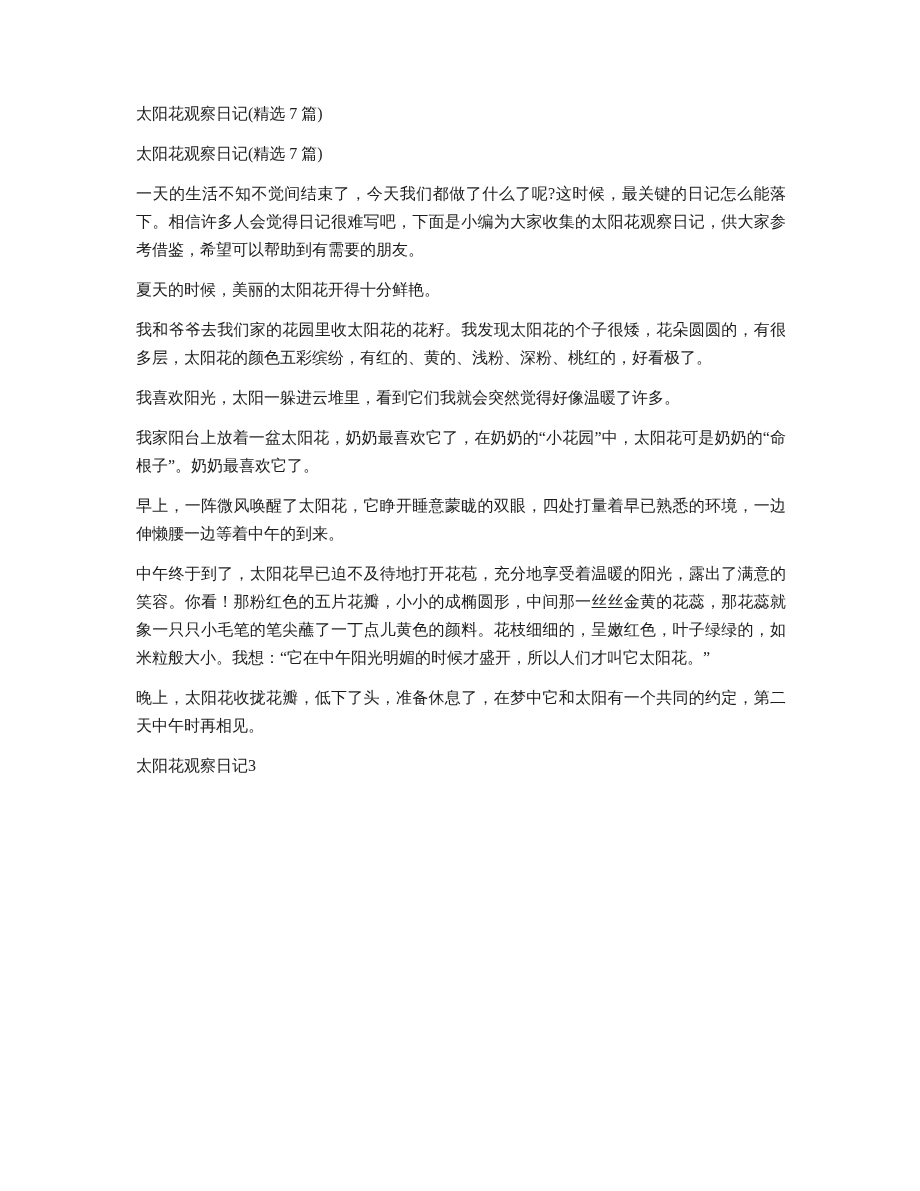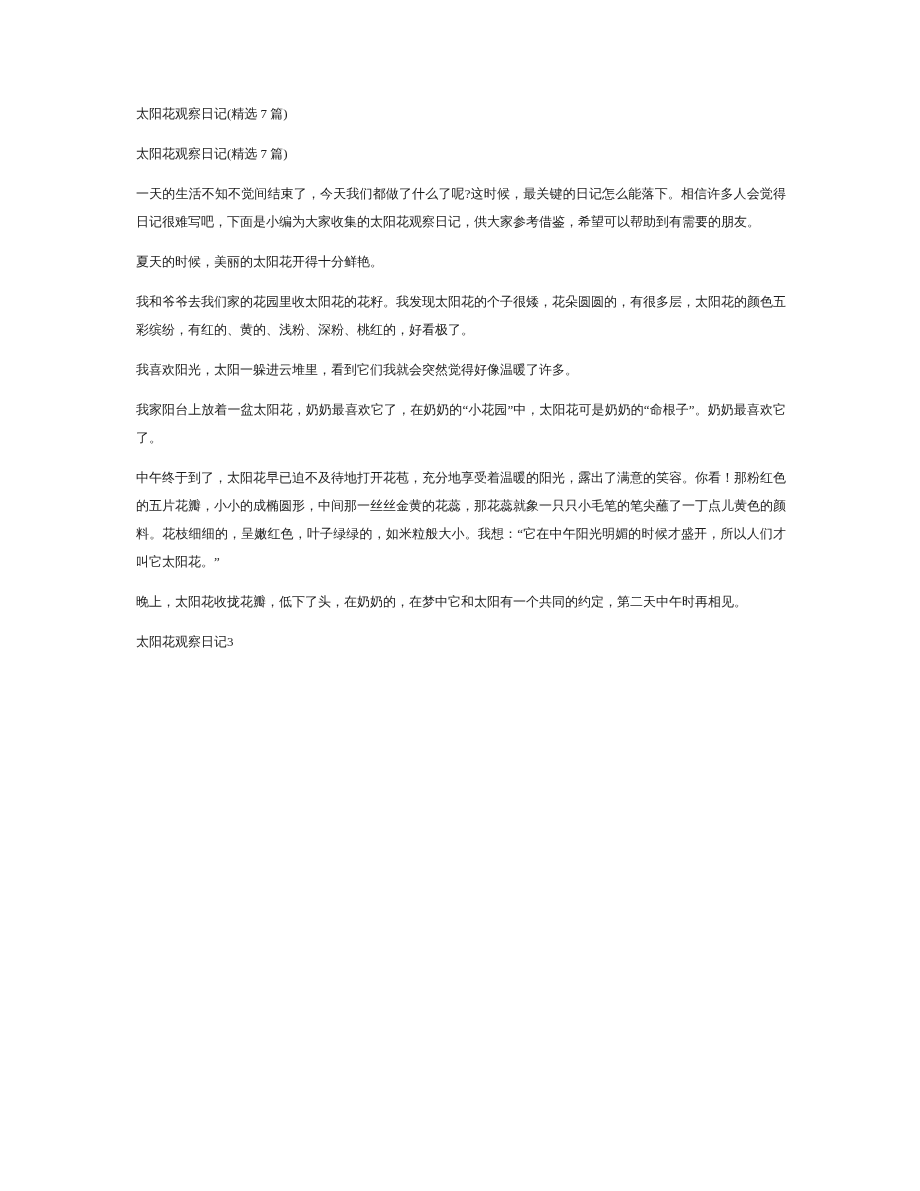--- a/index.html
+++ b/index.html
@@ -10,21 +10,21 @@
   .page {
     position: relative;
     width: 920px;
     height: 1191px;
     margin: 0 auto;
     background: #ffffff;
     box-sizing: border-box;
     padding: 100px 134px 40px 136px;
     overflow: hidden;
     font-family: "Liberation Serif", "DejaVu Serif", serif;
-    font-size: 13px;
+    font-size: 16px;
     line-height: 28px;
     color: #1c1c1c;
     text-align: justify;
     text-justify: inter-ideograph;
   }
   .page p {
     margin: 0 0 12px 0;
     word-break: break-all;
   }
   .page p.heading {
@@ -35,16 +35,17 @@
 <body>
 
 <div class="page">
   <p class="heading">太阳花观察日记(精选 7 篇)</p>
   <p class="heading">太阳花观察日记(精选 7 篇)</p>
   <p>一天的生活不知不觉间结束了，今天我们都做了什么了呢?这时候，最关键的日记怎么能落下。相信许多人会觉得日记很难写吧，下面是小编为大家收集的太阳花观察日记，供大家参考借鉴，希望可以帮助到有需要的朋友。</p>
   <p>夏天的时候，美丽的太阳花开得十分鲜艳。</p>
   <p>我和爷爷去我们家的花园里收太阳花的花籽。我发现太阳花的个子很矮，花朵圆圆的，有很多层，太阳花的颜色五彩缤纷，有红的、黄的、浅粉、深粉、桃红的，好看极了。</p>
   <p>我喜欢阳光，太阳一躲进云堆里，看到它们我就会突然觉得好像温暖了许多。</p>
   <p>我家阳台上放着一盆太阳花，奶奶最喜欢它了，在奶奶的“小花园”中，太阳花可是奶奶的“命根子”。奶奶最喜欢它了。</p>
+  <p>早上，一阵微风唤醒了太阳花，它睁开睡意蒙眬的双眼，四处打量着早已熟悉的环境，一边伸懒腰一边等着中午的到来。</p>
   <p>中午终于到了，太阳花早已迫不及待地打开花苞，充分地享受着温暖的阳光，露出了满意的笑容。你看！那粉红色的五片花瓣，小小的成椭圆形，中间那一丝丝金黄的花蕊，那花蕊就象一只只小毛笔的笔尖蘸了一丁点儿黄色的颜料。花枝细细的，呈嫩红色，叶子绿绿的，如米粒般大小。我想：“它在中午阳光明媚的时候才盛开，所以人们才叫它太阳花。”</p>
-  <p>晚上，太阳花收拢花瓣，低下了头，在奶奶的，在梦中它和太阳有一个共同的约定，第二天中午时再相见。</p>
+  <p>晚上，太阳花收拢花瓣，低下了头，准备休息了，在梦中它和太阳有一个共同的约定，第二天中午时再相见。</p>
   <p class="heading">太阳花观察日记3</p>
 </div>
 
 </body></html>

